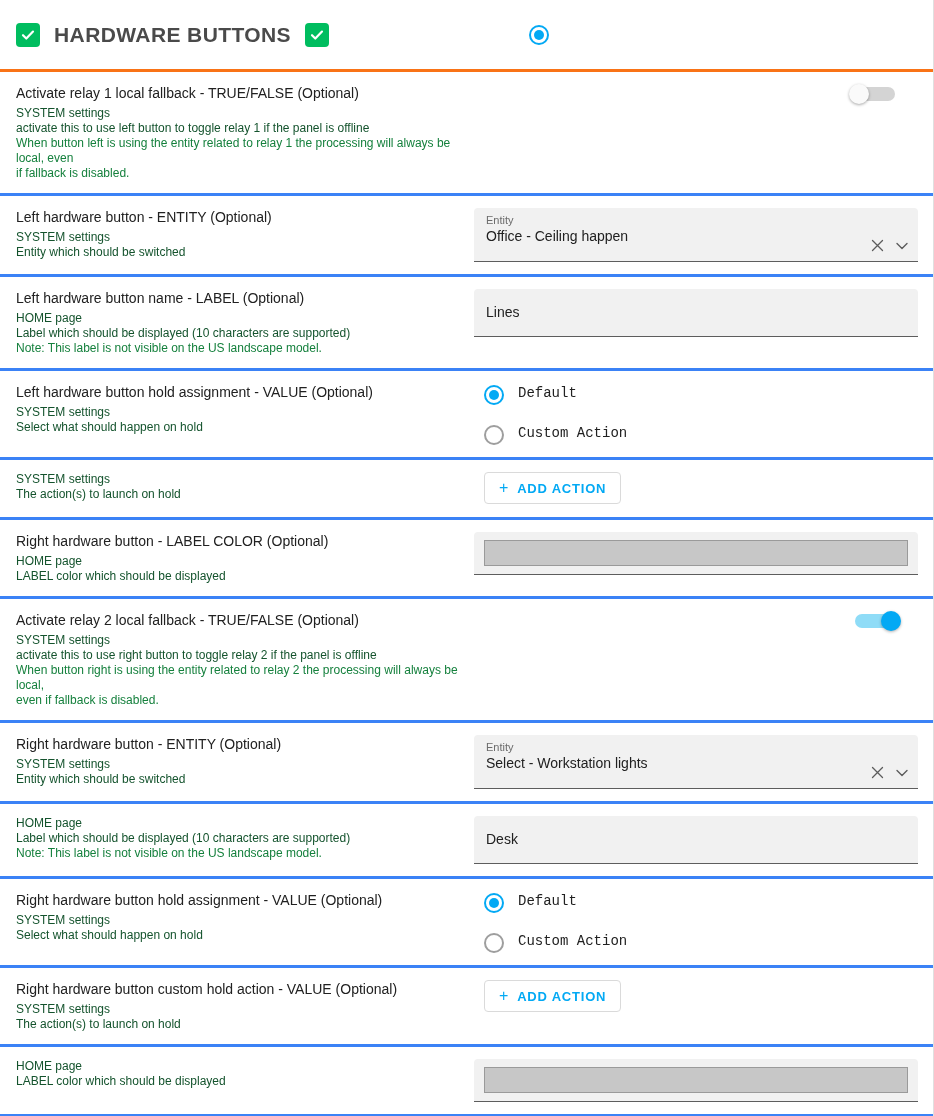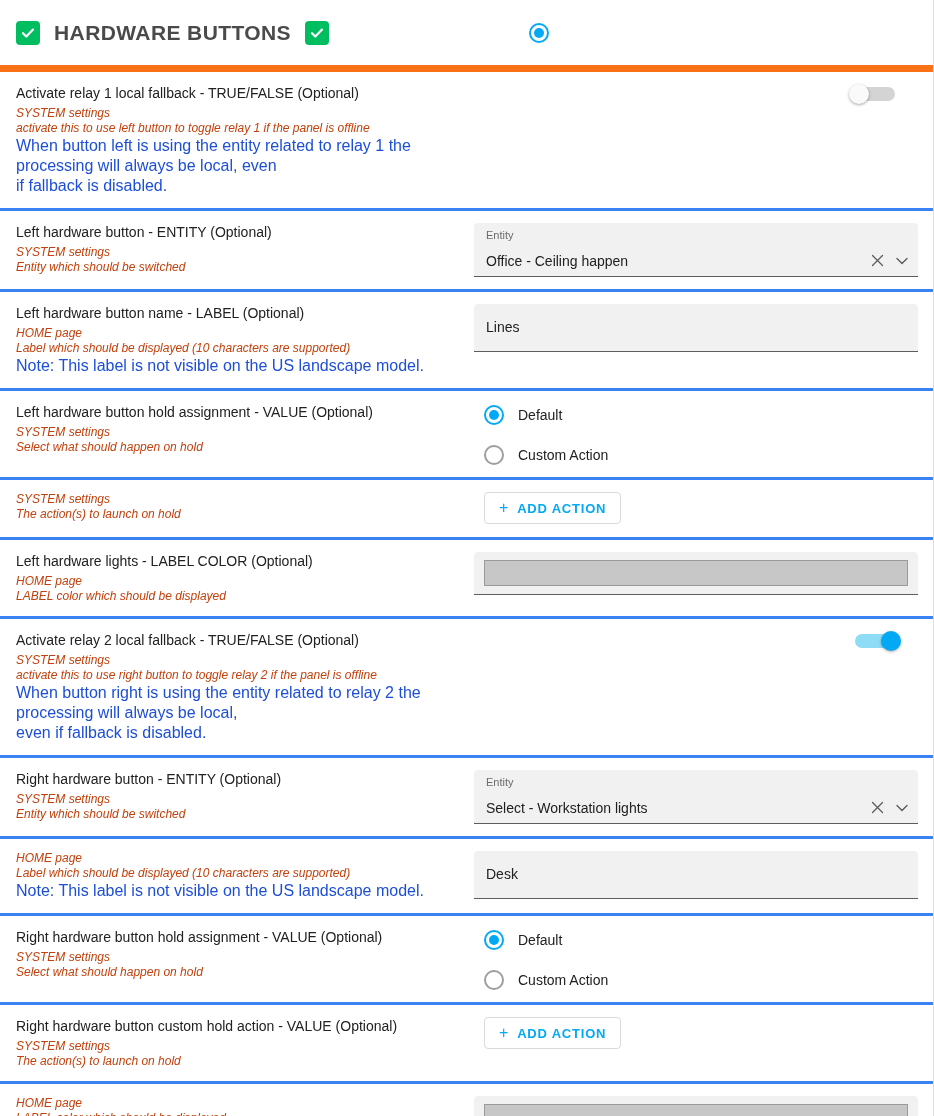--- a/index.html
+++ b/index.html
@@ -16,21 +16,21 @@
     position: relative;
     border-right: 1px solid #e0e0e0;
     overflow: hidden;
   }
 
   
   .header {
     display: flex;
     align-items: center;
     height: 72px;
-    border-bottom: 7px solid #f97316;
+    border-bottom: 3px solid #f97316;
     padding: 0 16px;
   }
   .check-box {
     width: 24px;
     height: 24px;
     border-radius: 4px;
     background: #00bd5f;
     display: inline-flex;
     align-items: center;
     justify-content: center;
@@ -92,28 +92,27 @@
     min-height: 24px;
   }
   .lbl-title {
     font-size: 14px;
     color: #212121;
     line-height: 18px;
     margin-bottom: 4px;
   }
   .lbl-sub {
     font-size: 12px;
-    color: #c2410c;
-    font-style: italic;
+    color: #14532d;
     line-height: 15px;
   }
   .lbl-note {
-    font-size: 16px;
-    color: #1d4ed8;
-    line-height: 20px;
+    font-size: 12px;
+    color: #15803d;
+    line-height: 15px;
   }
 
   
   .toggle-wrap {
     width: 100%;
     display: flex;
     justify-content: flex-end;
     padding-right: 16px;
     align-items: center;
   }
@@ -147,21 +146,21 @@
 
   
   .field {
     width: 444px;
     background: #f1f1f1;
     border-bottom: 1px solid #5d5d5d;
     border-radius: 4px 4px 0 0;
     padding: 6px 10px 7px 12px;
     position: relative;
     display: flex;
-    align-items: flex-end;
+    align-items: flex-start;
     min-height: 54px;
   }
   .field .fl-label {
     position: absolute;
     top: 6px;
     left: 12px;
     font-size: 11px;
     color: #6b6b6b;
   }
   .field .fl-value {
@@ -191,22 +190,23 @@
   
   .radio-group {
     display: flex;
     flex-direction: column;
     gap: 20px;
     padding-top: 2px;
     padding-left: 10px;
   }
   .radio-item {
     display: flex;
-    align-items: center;
+    align-items: flex-start;
     gap: 14px;
+    font-family: Liberation Mono, monospace;
   }
   .radio-item .rtext {
     font-size: 14px;
     color: #212121;
   }
 
   
   .add-action {
     margin-left: 10px;
     border: 1px solid #dadada;
@@ -350,21 +350,21 @@
     <div class="ctrl-col">
       <div class="add-action">
         <span class="plus">+</span>
         <span>ADD ACTION</span>
       </div>
     </div>
   </div>
 
   <div class="row">
     <div class="label-col">
-      <div class="lbl-title">Left hardware lights - LABEL COLOR (Optional)</div>
+      <div class="lbl-title">Right hardware button - LABEL COLOR (Optional)</div>
       <div class="lbl-sub">HOME page</div>
       <div class="lbl-sub">LABEL color which should be displayed</div>
     </div>
     <div class="ctrl-col">
       <div class="color-field">
         <span class="color-swatch"></span>
       </div>
     </div>
   </div>
 

